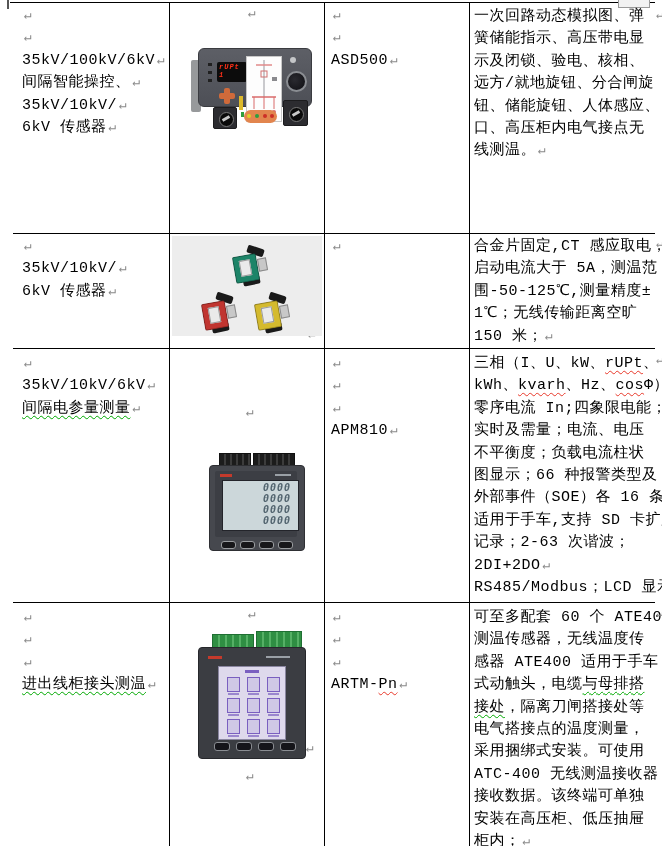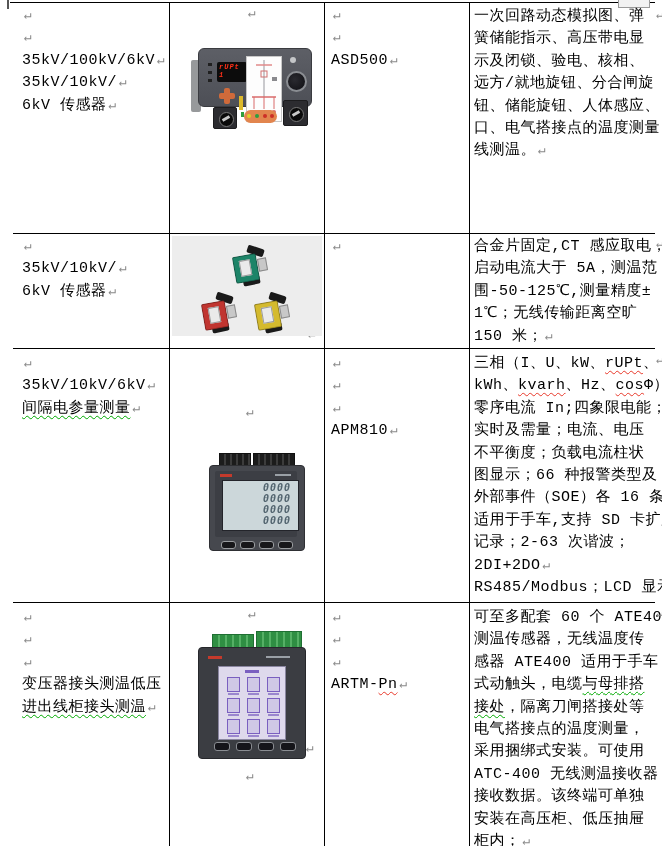--- a/index.html
+++ b/index.html
@@ -95,35 +95,36 @@
   <div class="vline t-v1"></div>
   <div class="vline t-v2"></div>
   <div class="vline t-v3"></div>
   <div class="corner-tick"></div>
   <div class="tr-box"></div>
 
   <div class="cell" style="left:22px;top:5px">
       <div class="line"><span class="pil">↵</span></div>
       <div class="line"><span class="pil">↵</span></div>
       <div class="line"><span>35kV/100kV/6kV</span><span class="pil">↵</span></div>
+      <div class="line"><span>间隔智能操控、</span><span class="pil">↵</span></div>
       <div class="line"><span>35kV/10kV/</span><span class="pil">↵</span></div>
       <div class="line"><span>6kV 传感器</span><span class="pil">↵</span></div>
     </div>
   <div class="cell" style="left:331px;top:5px">
       <div class="line"><span class="pil">↵</span></div>
       <div class="line"><span class="pil">↵</span></div>
       <div class="line"><span>ASD500</span><span class="pil">↵</span></div>
     </div>
   <div class="cell" style="left:474px;top:6px">
       <div class="line"><span>一次回路动态模拟图、弹</span></div>
       <div class="line"><span>簧储能指示、高压带电显</span></div>
       <div class="line"><span>示及闭锁、验电、核相、</span></div>
       <div class="line"><span>远方/就地旋钮、分合闸旋</span></div>
       <div class="line"><span>钮、储能旋钮、人体感应、</span></div>
-      <div class="line"><span>口、电气搭接点的温度测量</span></div>
+      <div class="line"><span>口、高压柜内电气接点无</span></div>
       <div class="line"><span>线测温。</span><span class="pil">↵</span></div>
     </div>
 
   <div class="cell" style="left:22px;top:236px">
       <div class="line"><span class="pil">↵</span></div>
       <div class="line"><span>35kV/10kV/</span><span class="pil">↵</span></div>
       <div class="line"><span>6kV 传感器</span><span class="pil">↵</span></div>
     </div>
   <div class="cell" style="left:331px;top:236px">
       <div class="line"><span class="pil">↵</span></div>
@@ -158,21 +159,20 @@
       <div class="line"><span>适用于手车,支持 SD 卡扩展</span></div>
       <div class="line"><span>记录；2-63 次谐波；</span></div>
       <div class="line"><span>2DI+2DO</span><span class="pil">↵</span></div>
       <div class="line"><span>RS485/Modbus；LCD 显示;</span></div>
     </div>
 
   <div class="cell" style="left:22px;top:607px">
       <div class="line"><span class="pil">↵</span></div>
       <div class="line"><span class="pil">↵</span></div>
       <div class="line"><span class="pil">↵</span></div>
-      <div class="line"><span>变压器接头测温低压</span></div>
       <div class="line"><span class="sq-g">进出线柜接头测温</span><span class="pil">↵</span></div>
     </div>
   <div class="cell" style="left:331px;top:607px">
       <div class="line"><span class="pil">↵</span></div>
       <div class="line"><span class="pil">↵</span></div>
       <div class="line"><span class="pil">↵</span></div>
       <div class="line"><span>ARTM-</span><span class="sq-r">Pn</span><span class="pil">↵</span></div>
     </div>
   <div class="cell" style="left:474px;top:607px">
       <div class="line"><span>可至多配套 60 个 ATE400</span></div>

